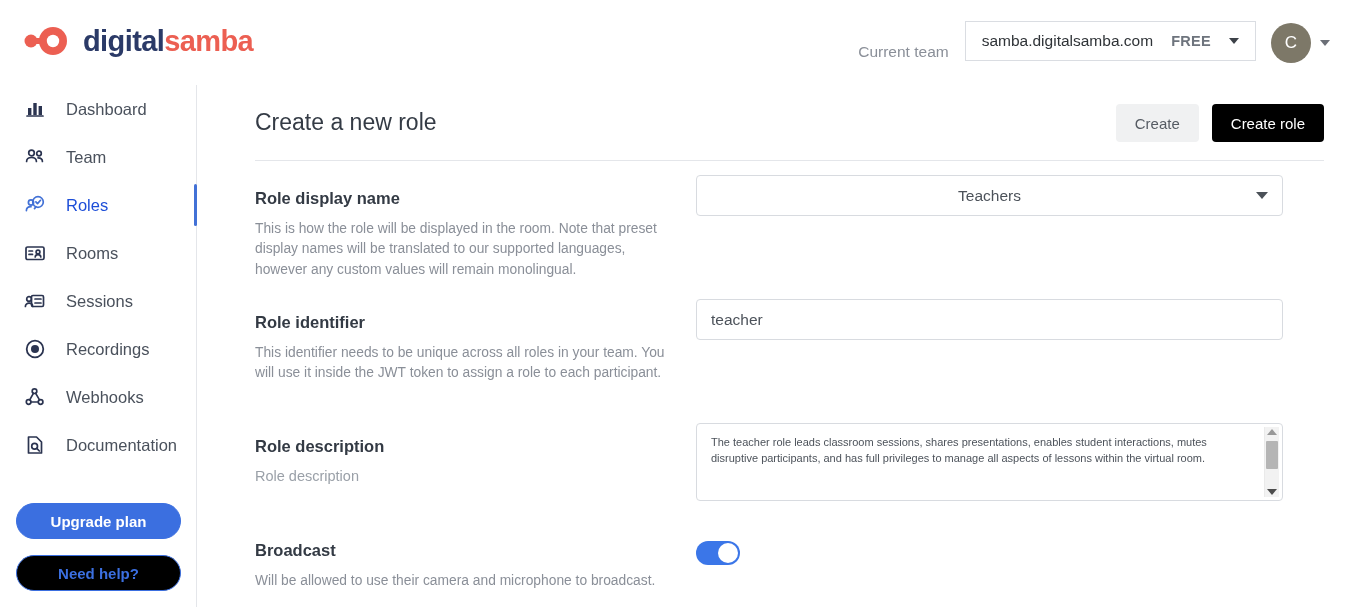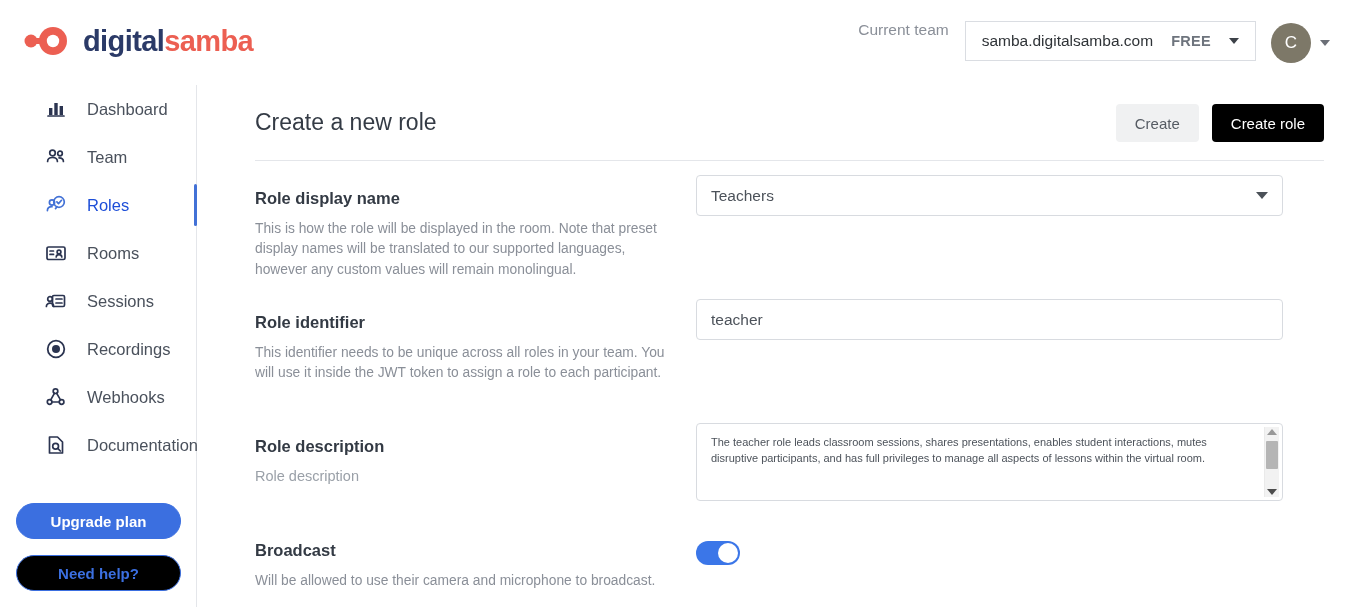--- a/index.html
+++ b/index.html
@@ -26,21 +26,21 @@
   .logo-mark { width: 52px; height: 38px; display:block; }
   .logo-text {
     font-size: 29px; font-weight: 700; letter-spacing: -0.6px;
     line-height: 1;
   }
   .logo-text .d { color: #2b3a67; }
   .logo-text .s { color: #ec5f52; }
 
   .team-area {
     position: absolute; right: 92px; top: 21px;
-    display: flex; align-items: flex-start; gap: 16px;
+    display: flex; align-items: flex-end; gap: 16px;
   }
   .team-label { font-size: 15.5px; color: #8a8f98; }
   .team-box {
     border: 1px solid #dadde2; border-radius: 0;
     height: 40px; padding: 0 16px;
     display: flex; align-items: center; gap: 18px;
     background: #fff;
   }
   .team-domain { font-size: 15.5px; color: #2f3337; }
   .team-plan { font-size: 14.5px; color: #6e747d; font-weight: 600; letter-spacing: .3px;}
@@ -73,21 +73,20 @@
     width: 197px; height: 522px;
     background: #ffffff;
     border-right: 1px solid #e4e6ea;
   }
   .nav-item {
     position: relative;
     height: 48px;
     display: flex; align-items: center;
     padding-left: 22px; gap: 18px;
     cursor: pointer;
-    margin-left: 21px;
   }
   .nav-item .ico { width: 26px; height: 26px; display:flex; align-items:center; justify-content:center; flex:0 0 26px;}
   .nav-item .lbl { font-size: 16.5px; color: #4a515c; }
   .nav-item.active .lbl { color: #1d4ed8; }
   .nav-item.active .active-bar {
     position: absolute; right: -1px; top: 3px;
     width: 3px; height: 42px; background: #4271d6; border-radius: 2px;
   }
   .side-actions { position: absolute; left: 16px; top: 418px; width: 165px; }
   .btn-pill {
@@ -138,21 +137,21 @@
     font-size: 13.8px; color: #8a8f98; line-height: 1.5;
     margin-top: 10px;
   }
   .f-sub { font-size: 14.5px; color: #9aa0a8; margin-top: 11px; }
 
   .ctrl-col { position: absolute; left: 441px; width: 587px; }
 
   .select-box {
     height: 41px; border: 1px solid #d8dbe0; border-radius: 4px;
     background: #fff; display: flex; align-items: center;
-    padding: 0 14px; position: relative; cursor: pointer;
+    padding: 0 14px; position: relative; cursor: pointer; justify-content: center;
   }
   .select-box .val { font-size: 15.5px; color: #4c525a; }
   .select-box .arrow {
     position: absolute; right: 14px;
     width: 0; height: 0;
     border-left: 6px solid transparent;
     border-right: 6px solid transparent;
     border-top: 7px solid #4b5158;
   }
   .text-input {

